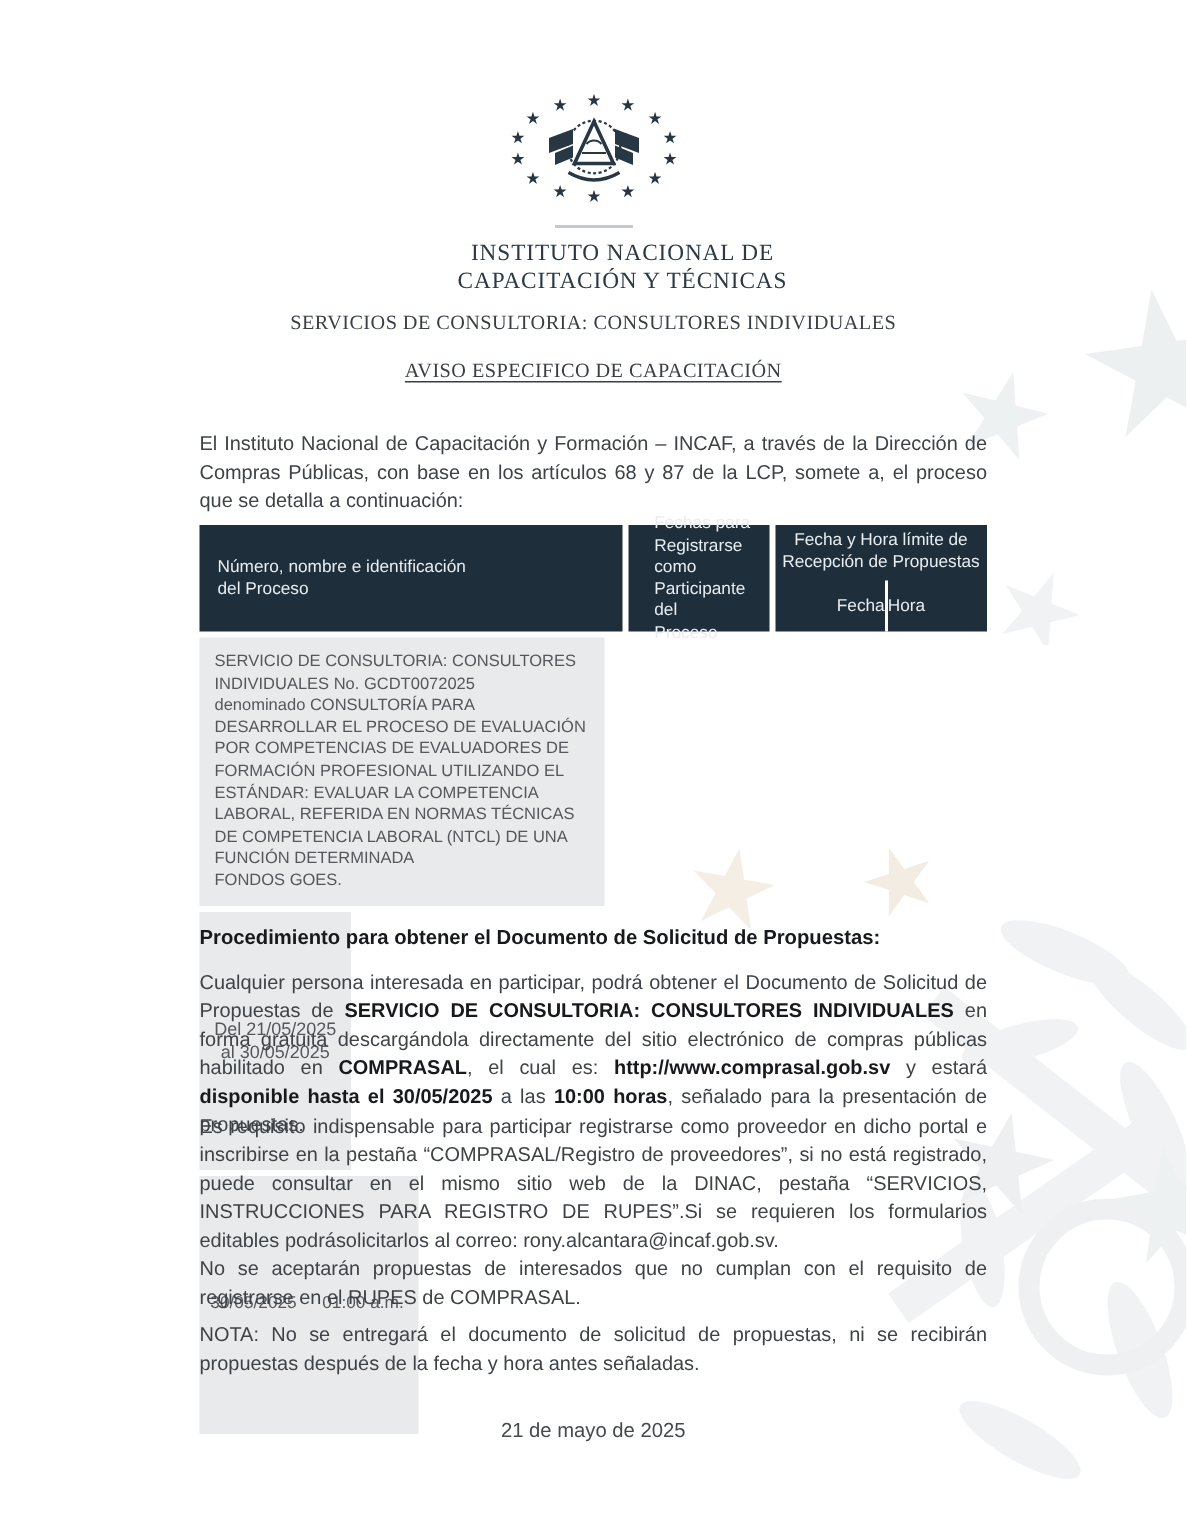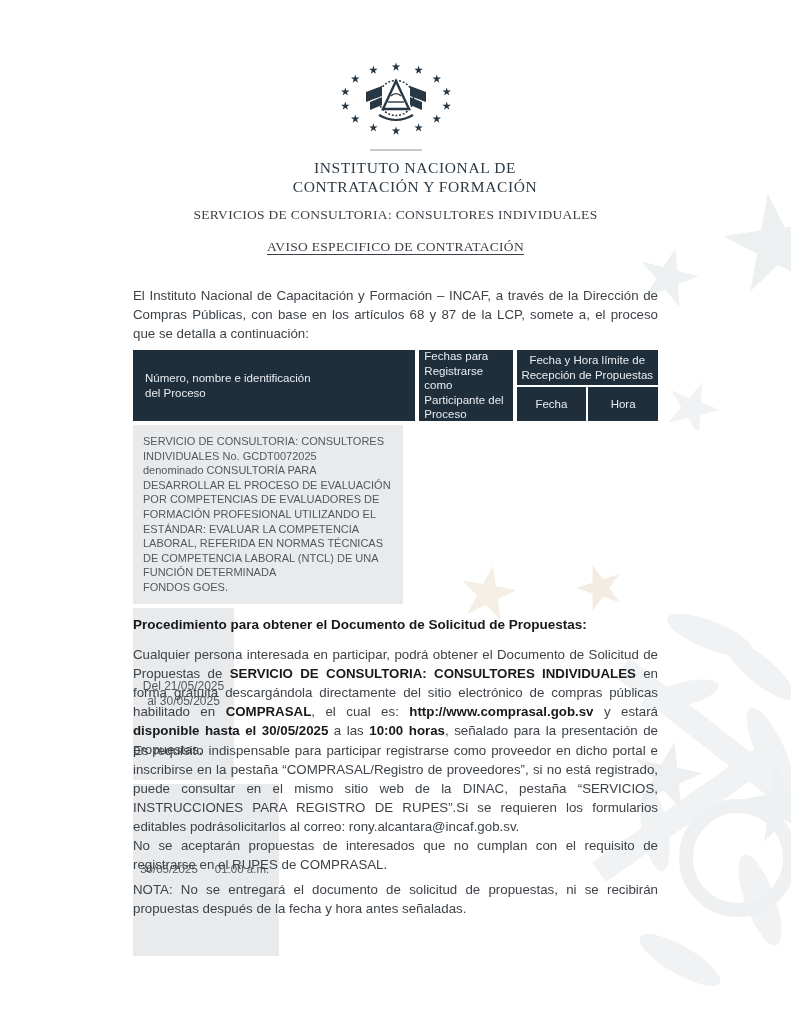--- a/index.html
+++ b/index.html
@@ -21,24 +21,24 @@
   .para{margin:0;font-size:13.3px;line-height:19px;text-align:justify;color:#3e4348;}
   .para b,.proc-heading{color:#17191c;}
   .intro{top:286px;}
   .proc-heading{top:617px;margin:0;font-size:13.5px;font-weight:bold;}
   .p1{top:645px;} .p2{top:741px;} .p3{top:836px;} .p4{top:880px;}
   .footer-date{position:absolute;top:946px;left:0;width:791px;text-align:center;
                font-size:13.5px;color:#46494e;}
   
   .ptable{position:absolute;left:133px;top:350px;width:525px;}
   .trow{display:flex;gap:4px;}
-  .navy{background:#1f2e3b;color:#e8edf0;}
+  .navy{background:#1f2e3b;color:#e8edf0;align-items:center;}
   .th{font-size:11.5px;line-height:14.5px;white-space:pre-line;}
   .th-process{width:291px;height:71px;display:flex;align-items:center;padding:0 0 0 12px;box-sizing:border-box;}
-  .th-reg{width:96px;height:71px;display:flex;align-items:center;padding:0 0 0 5px;box-sizing:border-box;}
+  .th-reg{width:96px;height:71px;display:flex;align-items:center;padding:0 0 0 17px;box-sizing:border-box;}
   .th-group{width:146px;height:71px;display:flex;flex-direction:column;}
   .th-deadline{flex:1;display:flex;align-items:center;justify-content:center;text-align:center;padding:2px;}
   .th-hline{height:2px;background:#ffffff;}
   .th-subrow{height:34px;display:flex;}
   .th-sub{flex:1;display:flex;align-items:center;justify-content:center;}
   .th-vline{width:2px;background:#ffffff;}
   .tbody{margin-top:4px;flex-direction:column;}
   .td{background:#e9eaeb;color:#54585d;font-size:11px;line-height:14.6px;box-sizing:border-box;}
   .td-process{width:270px;min-height:172px;padding:9px 10px;white-space:pre-line;}
   .td-reg{width:101px;min-height:172px;display:flex;align-items:center;justify-content:center;
@@ -118,26 +118,26 @@
       <g fill="#273744">
         <path d="M61,30 L45,36 L45,46 L61,40 Z"></path>
         <path d="M61,41 L49,46 L49,54 L61,49 Z"></path>
         <path d="M89,30 L105,36 L105,46 L89,40 Z"></path>
         <path d="M89,41 L101,46 L101,54 L89,49 Z"></path>
       </g>
     </svg>
     <div class="logo-divider"></div>
     <div class="inst-name">
       <div>INSTITUTO NACIONAL DE</div>
-      <div>CONTRATACIÓN Y FORMACIÓN</div>
+      <div>CAPACITACIÓN Y TÉCNICAS</div>
     </div>
   </header>
 
   <div class="service-title">SERVICIOS DE CONSULTORIA: CONSULTORES INDIVIDUALES</div>
-  <div class="notice-title">AVISO ESPECIFICO DE CONTRATACIÓN</div>
+  <div class="notice-title">AVISO ESPECIFICO DE CAPACITACIÓN</div>
 
   <p class="block para intro">El Instituto Nacional de Capacitación y Formación – INCAF, a través de la Dirección de Compras Públicas, con base en los artículos 68 y 87 de la LCP, somete a, el proceso que se detalla a continuación:</p>
 
   <div class="ptable">
     <div class="trow">
       <div class="th th-process navy">Número, nombre e identificación
 del Proceso</div>
       <div class="th th-reg navy">Fechas para
 Registrarse como
 Participante del
@@ -175,13 +175,14 @@
   </div>
 
   <h3 class="block proc-heading">Procedimiento para obtener el Documento de Solicitud de Propuestas:</h3>
 
   <p class="block para p1"><span>Cualquier persona interesada en participar, podrá obtener el Documento de Solicitud de Propuestas de </span><b>SERVICIO DE CONSULTORIA: CONSULTORES INDIVIDUALES</b><span> en forma gratuita descargándola directamente del sitio electrónico de compras públicas habilitado en </span><b>COMPRASAL</b><span>, el cual es: </span><b>http://www.comprasal.gob.sv</b><span> y estará </span><b>disponible hasta el 30/05/2025</b><span> a las </span><b>10:00 horas</b><span>, señalado para la presentación de propuestas.</span></p>
 
   <p class="block para p2">Es requisito indispensable para participar registrarse como proveedor en dicho portal e inscribirse en la pestaña “COMPRASAL/Registro de proveedores”, si no está registrado, puede consultar en el mismo sitio web de la DINAC, pestaña “SERVICIOS, INSTRUCCIONES PARA REGISTRO DE RUPES”.Si se requieren los formularios editables podrásolicitarlos al correo: rony.alcantara@incaf.gob.sv.</p>
   <p class="block para p3">No se aceptarán propuestas de interesados que no cumplan con el requisito de registrarse en el RUPES de COMPRASAL.</p>
   <p class="block para p4">NOTA: No se entregará el documento de solicitud de propuestas, ni se recibirán propuestas después de la fecha y hora antes señaladas.</p>
 
+  <div class="footer-date">21 de mayo de 2025</div>
 </div>
 
 </body></html>

